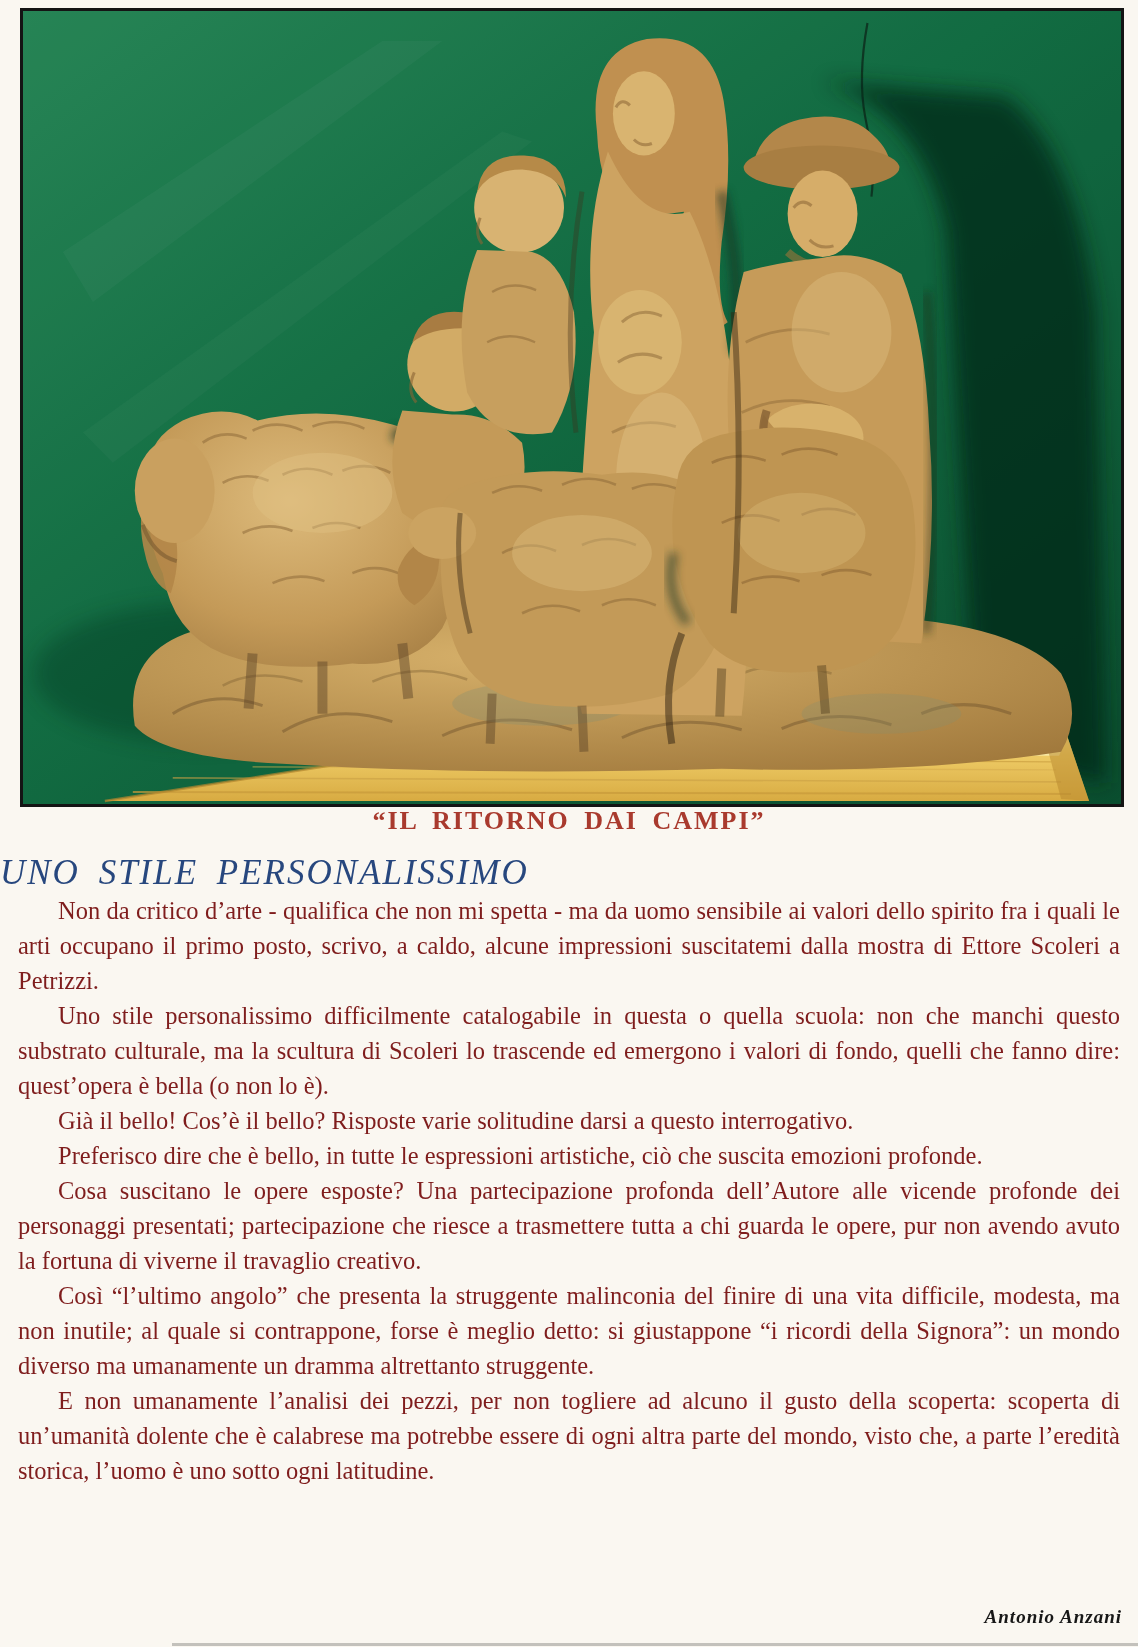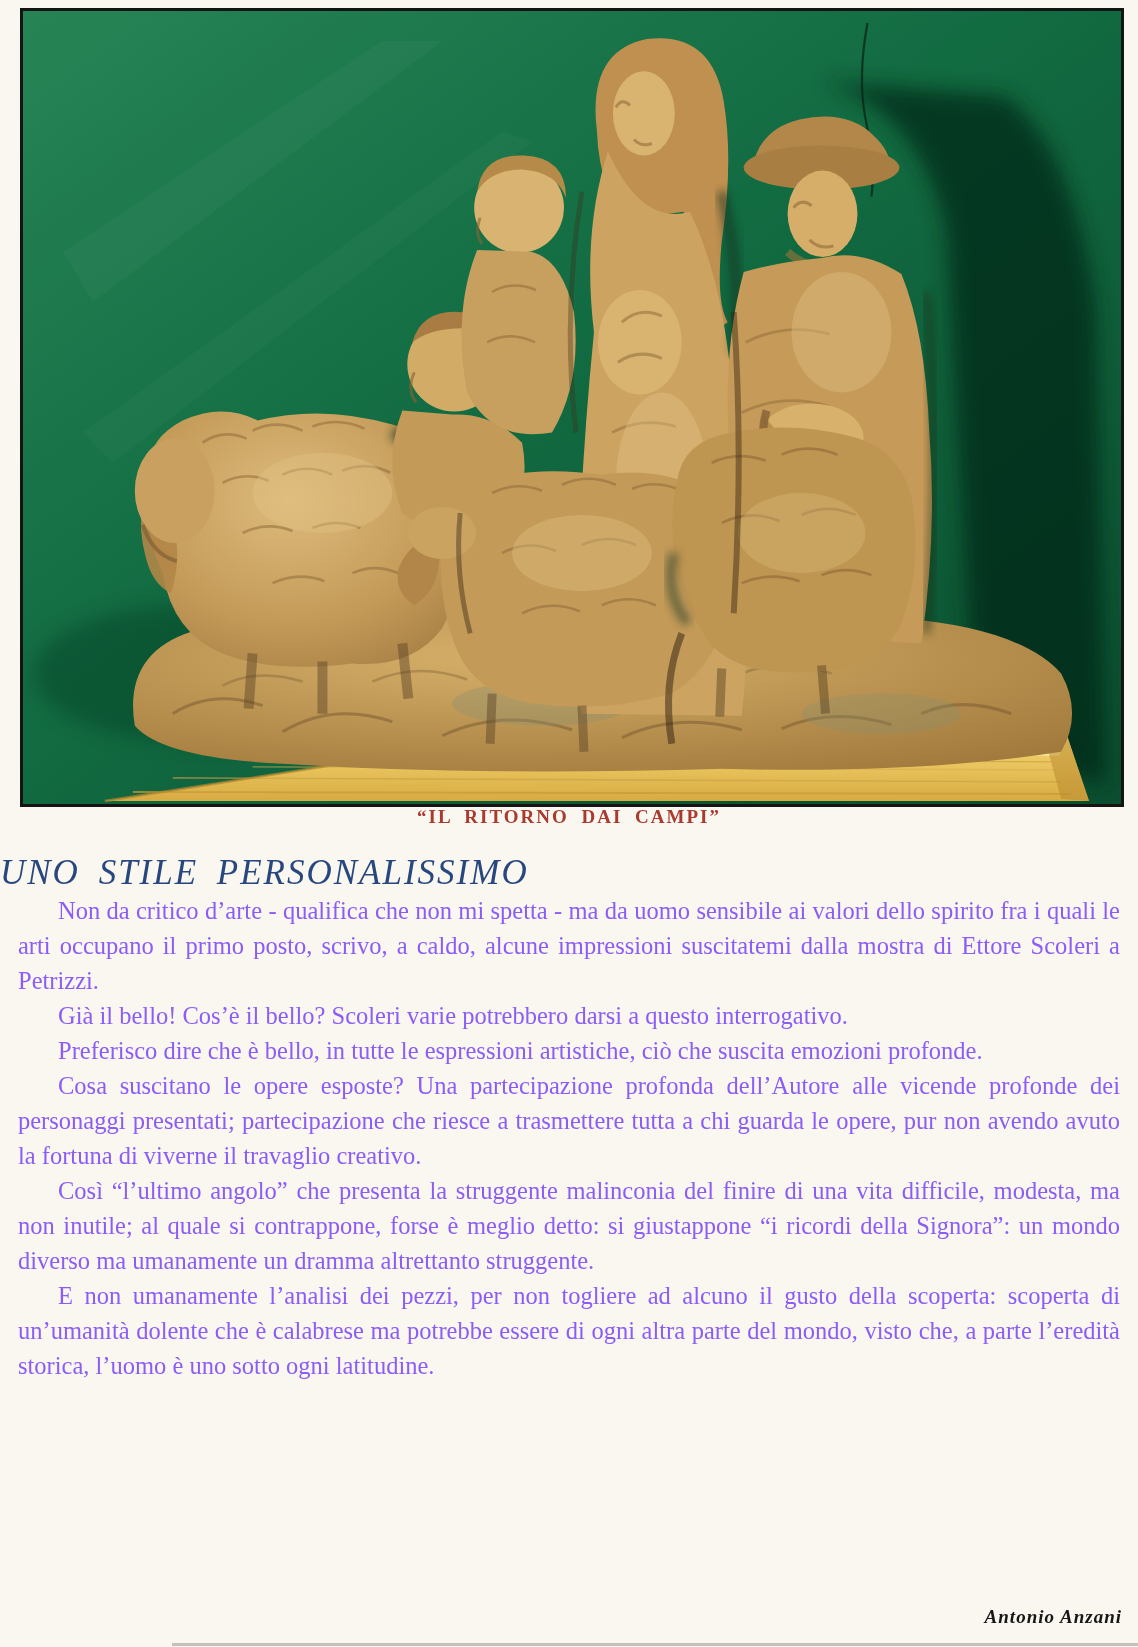--- a/index.html
+++ b/index.html
@@ -16,40 +16,40 @@
     width:1104px; height:799px;
     border:3px solid #141414;
     box-sizing:border-box;
     background:#147347;
   }
   .photo-frame svg { display:block; width:100%; height:100%; }
   .photo-caption {
     position:absolute; top:806px; left:0; width:100%;
     text-align:center;
     font-weight:bold;
-    font-size:19px;
+    font-size:26px;
     letter-spacing:2px;
     word-spacing:6px;
     color:#a93a2e;
   }
   .article-title {
     position:absolute; top:853px; left:0; width:100%;
     font-style:italic;
     font-size:35px;
     letter-spacing:2px;
     word-spacing:8px;
     color:#27477e;
   }
   .article-body {
     position:absolute; top:893px; left:18px;
     width:1102px;
     font-size:24.5px;
     line-height:35px;
     text-align:justify;
-    color:#8b5cf6;
+    color:#7f1d1d;
   }
   .article-body p { margin:0; text-indent:40px; }
   .signature {
     position:absolute; top:1606px; right:16px;
     font-size:19px;
     font-weight:bold;
     font-style:italic;
     color:#171717;
     letter-spacing:1px;
   }
@@ -219,21 +219,22 @@
       </g>
     </svg>
   </div>
 
   <div class="photo-caption" style="color: rgb(169, 58, 46);">“IL RITORNO DAI CAMPI”</div>
 
   <div class="article-title" style="color: rgb(39, 71, 126);">UNO STILE PERSONALISSIMO</div>
 
   <div class="article-body">
       <p>Non da critico d’arte - qualifica che non mi spetta - ma da uomo sensibile ai valori dello spirito fra i quali le arti occupano il primo posto, scrivo, a caldo, alcune impressioni suscitatemi dalla mostra di Ettore Scoleri a Petrizzi.</p>
-      <p>Già il bello! Cos’è il bello? Scoleri varie potrebbero darsi a questo interrogativo.</p>
+      <p>Uno stile personalissimo difficilmente catalogabile in questa o quella scuola: non che manchi questo substrato culturale, ma la scultura di Scoleri lo trascende ed emergono i valori di fondo, quelli che fanno dire: quest’opera è bella (o non lo è).</p>
+      <p>Già il bello! Cos’è il bello? Risposte varie solitudine darsi a questo interrogativo.</p>
       <p>Preferisco dire che è bello, in tutte le espressioni artistiche, ciò che suscita emozioni profonde.</p>
       <p>Cosa suscitano le opere esposte? Una partecipazione profonda dell’Autore alle vicende profonde dei personaggi presentati; partecipazione che riesce a trasmettere tutta a chi guarda le opere, pur non avendo avuto la fortuna di viverne il travaglio creativo.</p>
       <p>Così “l’ultimo angolo” che presenta la struggente malinconia del finire di una vita difficile, modesta, ma non inutile; al quale si contrappone, forse è meglio detto: si giustappone “i ricordi della Signora”: un mondo diverso ma umanamente un dramma altrettanto struggente.</p>
       <p>E non umanamente l’analisi dei pezzi, per non togliere ad alcuno il gusto della scoperta: scoperta di un’umanità dolente che è calabrese ma potrebbe essere di ogni altra parte del mondo, visto che, a parte l’eredità storica, l’uomo è uno sotto ogni latitudine.</p>
     </div>
 
   <div class="signature">Antonio Anzani</div>
 
   <div class="bottom-line"></div>
 

